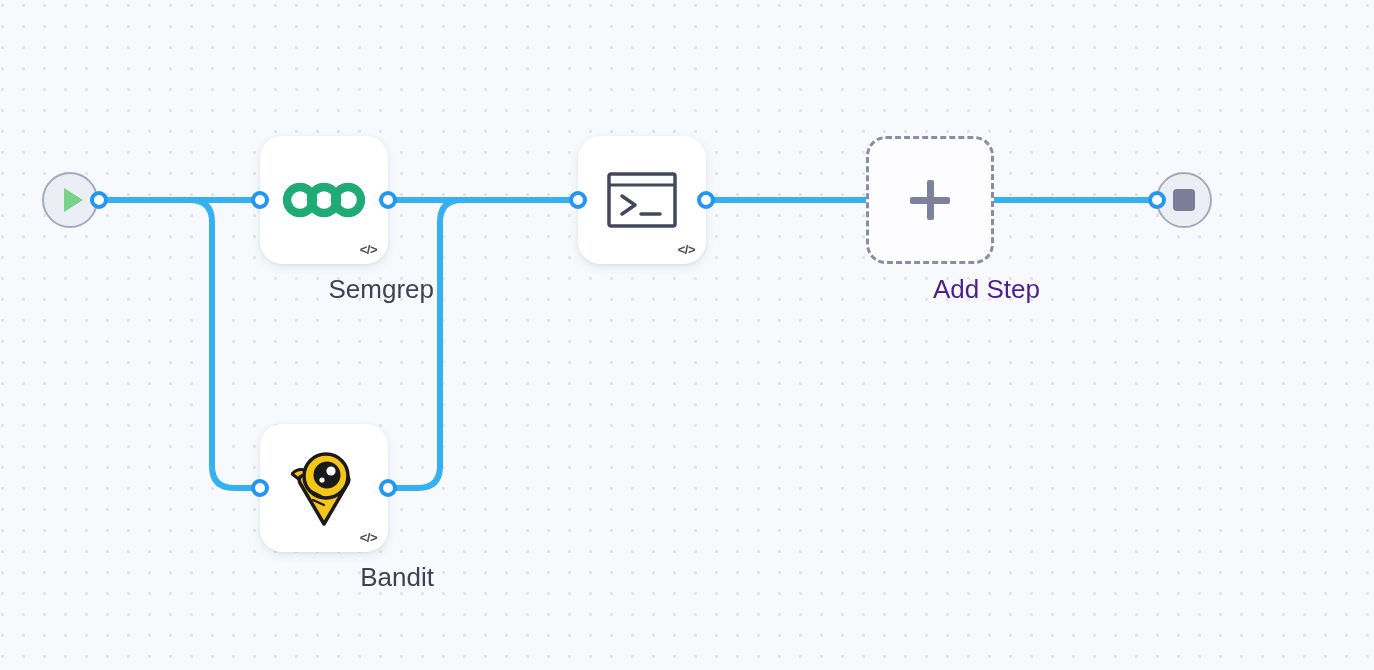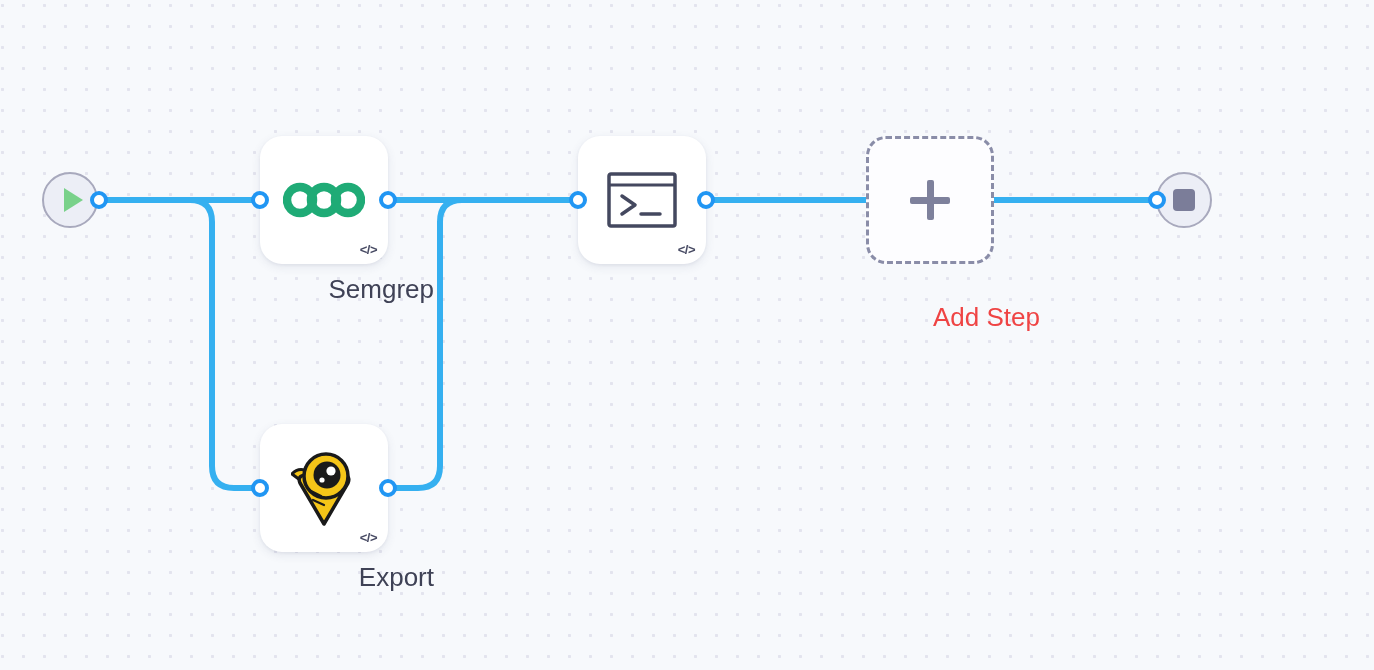--- a/index.html
+++ b/index.html
@@ -97,21 +97,21 @@
   .node-label {
     position: absolute;
     top: 138px;
     left: -46px;
     width: 220px;
     text-align: right;
     font-size: 26px;
     color: #3f4256;
     white-space: nowrap;
   }
-  .node-label.muted { color: #ef4444; margin-top: 28px; }
+  .node-label.muted { color: #4c1d95; }
 
   
   .port {
     position: absolute;
     width: 18px;
     height: 18px;
     border-radius: 50%;
     background: #ffffff;
     border: 4px solid #2196f3;
     top: 55px;
@@ -186,21 +186,21 @@
         <circle cx="36" cy="25" r="13.5" fill="#1a1a1a"></circle>
         <circle cx="40" cy="21" r="4.6" fill="#ffffff"></circle>
         <circle cx="31" cy="30" r="2.6" fill="#ffffff"></circle>
 
         <path d="M 18 40 L 30 46 M 22 50 L 33 55" stroke="#1a1a1a" stroke-width="2.2" fill="none" stroke-linecap="round"></path>
       </svg>
       <span class="code-badge">&lt;/&gt;</span>
     </div>
     <div class="port in"></div>
     <div class="port out"></div>
-    <div class="node-label">Export</div>
+    <div class="node-label">Bandit</div>
   </div>
 
   <div class="node" style="left:578px; top:136px;">
     <div class="node-card">
       <svg width="70" height="56" viewBox="0 0 70 56">
         <rect x="2" y="2" width="66" height="52" rx="2" fill="#ffffff" stroke="#44485f" stroke-width="3.5"></rect>
         <line x1="2" y1="13" x2="68" y2="13" stroke="#44485f" stroke-width="3"></line>
         <path d="M 15 24 L 28 33 L 15 42" fill="none" stroke="#44485f" stroke-width="3.5" stroke-linecap="round" stroke-linejoin="round"></path>
         <line x1="34" y1="42" x2="53" y2="42" stroke="#44485f" stroke-width="3.5" stroke-linecap="round"></line>
       </svg>

